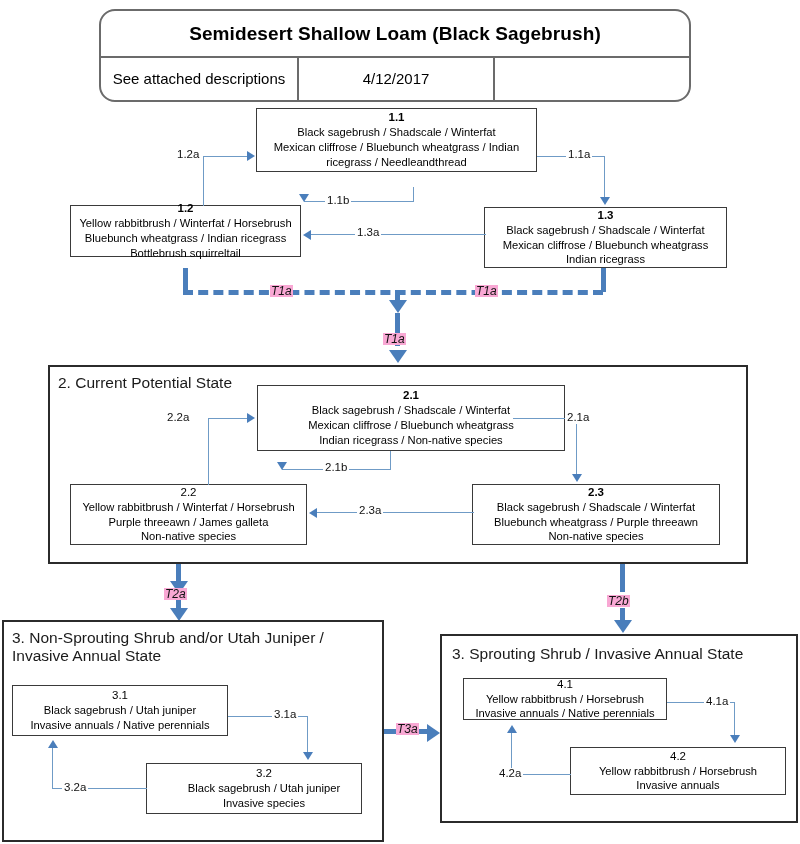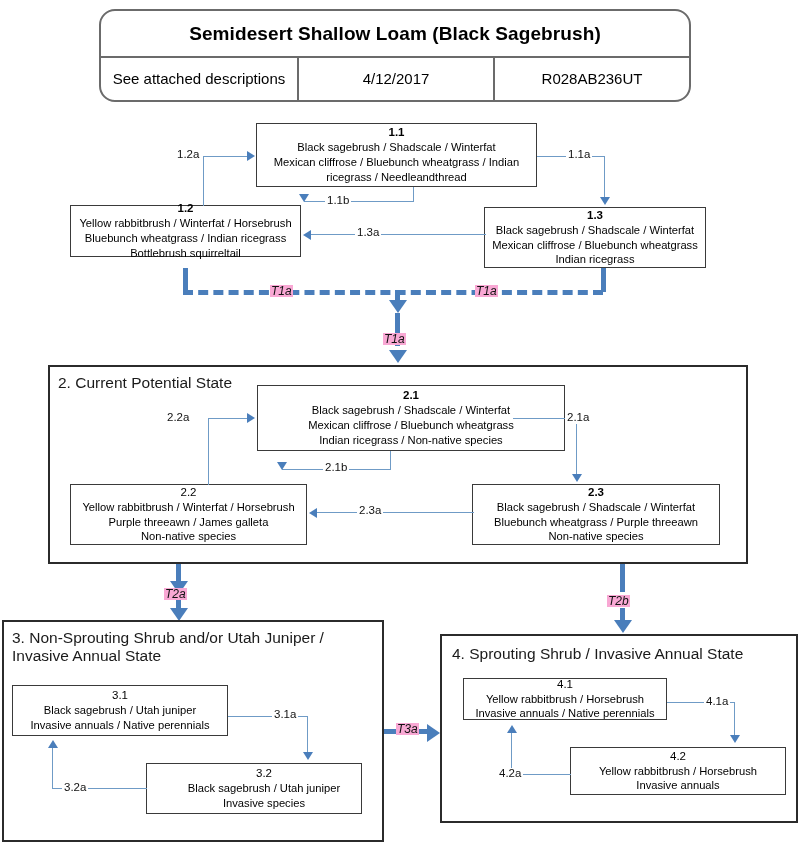--- a/index.html
+++ b/index.html
@@ -148,40 +148,39 @@
 </head>
 <body>
 
 <div id="page">
 
   <div class="hdr-card">
     <div class="hdr-title">Semidesert Shallow Loam (Black Sagebrush)</div>
     <div class="hdr-row">
       <div class="hdr-cell c1">See attached descriptions</div>
       <div class="hdr-cell c2">4/12/2017</div>
-      <div class="hdr-cell c3">R028AB236UT</div>
     </div>
   </div>
 
 
-  <div class="phase" style="left:256px; top:123px; width:281px; height:64px;">
+  <div class="phase" style="left:256px; top:108px; width:281px; height:64px;">
     <div class="pid">1.1</div>
     <div class="pbody">Black sagebrush / Shadscale / Winterfat
 Mexican cliffrose / Bluebunch wheatgrass / Indian
 ricegrass / Needleandthread</div>
   </div>
 
   <div class="phase" style="left:70px; top:205px; width:231px; height:52px;">
     <div class="pid">1.2</div>
     <div class="pbody">Yellow rabbitbrush / Winterfat / Horsebrush
 Bluebunch wheatgrass / Indian ricegrass
 Bottlebrush squirreltail</div>
   </div>
 
-  <div class="phase" style="left:484px; top:207px; width:222px; height:61px;">
+  <div class="phase" style="left:484px; top:207px; width:243px; height:61px;">
     <div class="pid">1.3</div>
     <div class="pbody">Black sagebrush / Shadscale / Winterfat
 Mexican cliffrose / Bluebunch wheatgrass
 Indian ricegrass</div>
   </div>
 
   <div class="lnk v" style="left:203px; top:157px; height:49px;"></div>
   <div class="lnk h" style="left:203px; top:156px; width:45px;"></div>
   <div class="arw right" style="left:247px; top:151px;"></div>
   <div class="clabel" style="left:175px; top:149px;">1.2a</div>
@@ -288,21 +287,21 @@
   <div class="lnk v" style="left:307px; top:716px; height:37px;"></div>
   <div class="arw down" style="left:303px; top:752px;"></div>
   <div class="clabel" style="left:272px; top:709px;">3.1a</div>
 
   <div class="lnk h" style="left:52px; top:788px; width:95px;"></div>
   <div class="lnk v" style="left:52px; top:748px; height:41px;"></div>
   <div class="arw up" style="left:48px; top:740px;"></div>
   <div class="clabel" style="left:62px; top:782px;">3.2a</div>
 
   <div class="state" id="state4">
-    <div class="state-title">4. Sprouting Shrub / Invasive Annual State</div>
+    <div class="state-title">3. Sprouting Shrub / Invasive Annual State</div>
   </div>
 
   <div class="phase" style="left:463px; top:678px; width:204px; height:42px;">
     <div class="pid plain">4.1</div>
     <div class="pbody">Yellow rabbitbrush / Horsebrush
 Invasive annuals / Native perennials</div>
   </div>
 
   <div class="phase" style="left:570px; top:747px; width:216px; height:48px;">
     <div class="pid plain">4.2</div>

